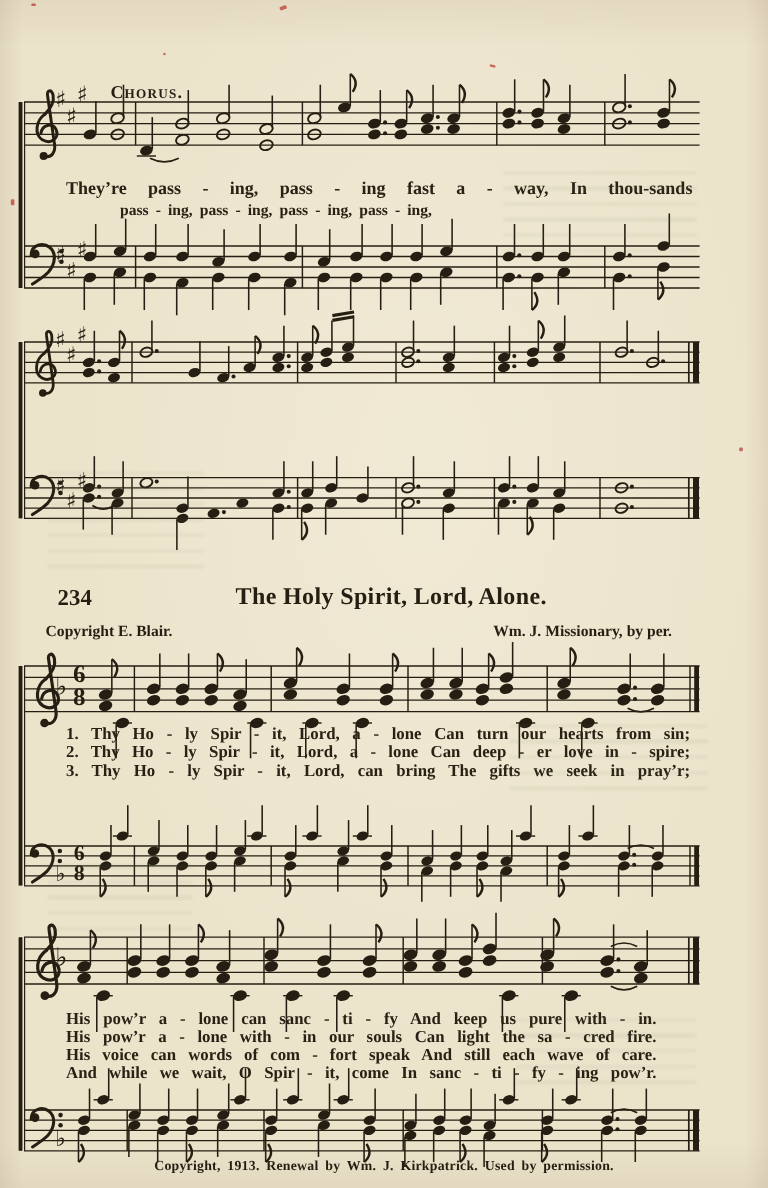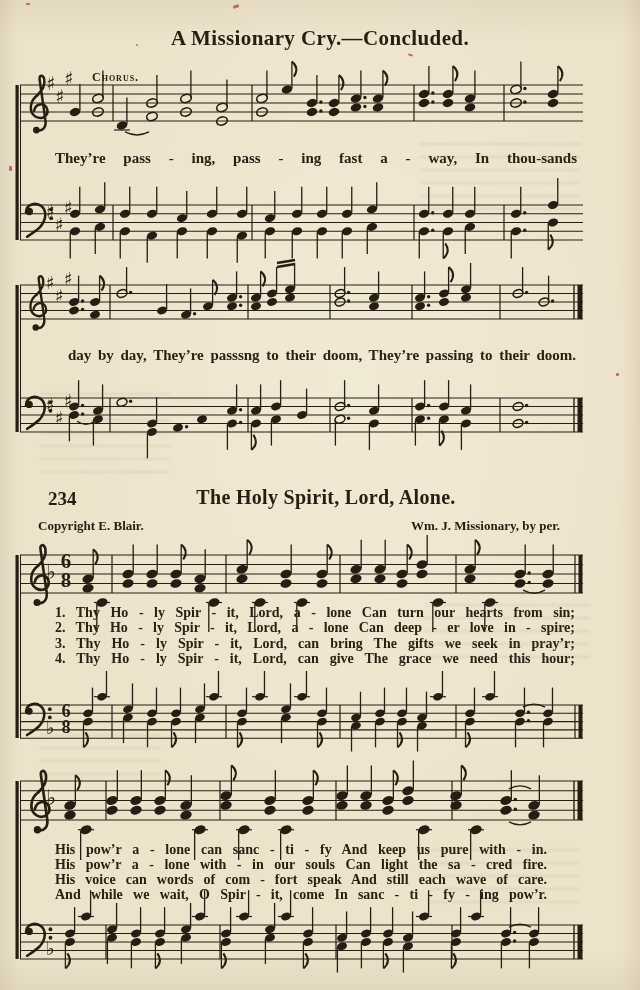--- a/index.html
+++ b/index.html
@@ -9,21 +9,21 @@
     position:relative; width:640px; height:990px; overflow:hidden;
     background:
       radial-gradient(ellipse at 55% 40%, rgba(255,252,240,.25), rgba(0,0,0,0) 60%),
       linear-gradient(90deg, rgba(120,95,70,.10), rgba(0,0,0,0) 3%, rgba(0,0,0,0) 97%, rgba(150,110,90,.12)),
       linear-gradient(0deg, rgba(110,90,60,.08), rgba(0,0,0,0) 4%, rgba(0,0,0,0) 96%, rgba(150,120,95,.10)),
       var(--paper);
     font-family:"Liberation Serif", serif; color:var(--ink);
   }
   .abs{position:absolute;}
   .title{top:26px;left:0;right:0;text-align:center;font-weight:bold;font-size:21px;letter-spacing:.4px;}
-  .chorus-label{top:70px;left:92px;font-size:12px;font-weight:600;font-variant:small-caps;letter-spacing:1px;}
+  .chorus-label{top:70px;left:92px;font-size:15px;font-weight:600;font-variant:small-caps;letter-spacing:1px;}
   .lyric{color:#2a2115;font-weight:700;text-align:justify;text-align-last:justify;}
   .l1{top:150px;left:55px;width:522px;font-size:15px;}
   .l2{top:167px;left:100px;width:260px;font-size:13px;}
   .l3{top:347px;left:68px;width:508px;font-size:15px;}
   .verses{top:605px;left:55px;width:520px;font-size:14px;line-height:15.4px;}
   .verses2{top:843px;left:55px;width:492px;font-size:14px;line-height:14.9px;}
   .verses div,.verses2 div{text-align:justify;text-align-last:justify;}
   .hymn-number{top:488px;left:48px;font-weight:bold;font-size:19px;}
   .hymn-title{top:486px;left:0;right:0;text-align:center;font-weight:bold;font-size:20px;letter-spacing:.3px;padding-left:12px;}
   .author{top:518px;left:38px;font-weight:bold;font-size:13px;}
@@ -777,45 +777,44 @@
       <circle cx="514.6" cy="941" r="1.7" fill="#261e12"></circle>
       <line x1="510.6" y1="932.5" x2="510.6" y2="907.15" stroke="#261e12" stroke-width="1.3"></line>
       <line x1="501.4" y1="943" x2="501.4" y2="968.35" stroke="#261e12" stroke-width="1.3"></line>
       <ellipse cx="534" cy="933.5" rx="5.1" ry="3.74" transform="rotate(-18 534 933.5)" fill="#261e12"></ellipse>
       <ellipse cx="534" cy="942" rx="5.1" ry="3.74" transform="rotate(-18 534 942)" fill="#261e12"></ellipse>
       <line x1="538.6" y1="932.5" x2="538.6" y2="907.15" stroke="#261e12" stroke-width="1.3"></line>
       <line x1="529.4" y1="943" x2="529.4" y2="968.35" stroke="#261e12" stroke-width="1.3"></line>
       <path d="M509,927.26 Q520,921.26 531,927.26" stroke="#261e12" stroke-width="1.4" fill="none"></path>
     </svg>
 
-  <div class="abs title">A Missionary Cry.—Concluded.</div>
   <div class="abs chorus-label">Chorus.</div>
 
   <div class="abs lyric l1">They’re pass - ing, pass - ing fast a - way, In thou-sands</div>
-  <div class="abs lyric l3">day by day, They’re passsng to their doom, They’re passing to their doom.</div>
+  <div class="abs lyric l2">pass - ing, pass - ing, pass - ing, pass - ing,</div>
 
   <div class="abs hymn-number">234</div>
   <div class="abs hymn-title">The Holy Spirit, Lord, Alone.</div>
   <div class="abs author">Copyright E. Blair.</div>
   <div class="abs composer">Wm. J. Missionary, by per.</div>
 
   <div class="abs lyric verses">
     <div>1. Thy Ho - ly Spir - it, Lord, a - lone Can turn our hearts from sin;</div>
     <div>2. Thy Ho - ly Spir - it, Lord, a - lone Can deep - er love in - spire;</div>
     <div>3. Thy Ho - ly Spir - it, Lord, can bring The gifts we seek in pray’r;</div>
-    <div>4. Thy Ho - ly Spir - it, Lord, can give The grace we need this hour;</div>
   </div>
 
   <div class="abs lyric verses2">
     <div>His pow’r a - lone can sanc - ti - fy And keep us pure with - in.</div>
     <div>His pow’r a - lone with - in our souls Can light the sa - cred fire.</div>
     <div>His voice can words of com - fort speak And still each wave of care.</div>
     <div>And while we wait, O Spir - it, come In sanc - ti - fy - ing pow’r.</div>
   </div>
 
+  <div class="abs copyright">Copyright, 1913. Renewal by Wm. J. Kirkpatrick. Used by permission.</div>
 
   <div class="abs ghost" style="top:140px;left:420px;width:160px;height:70px;"></div>
   <div class="abs ghost" style="top:388px;left:40px;width:130px;height:85px;"></div>
   <div class="abs ghost" style="top:598px;left:425px;width:165px;height:60px;"></div>
   <div class="abs ghost" style="top:720px;left:40px;width:120px;height:55px;"></div>
   <div class="abs ghost" style="top:848px;left:430px;width:150px;height:55px;"></div>
 
   <div class="abs speck" style="top:5px;left:233px;width:6px;height:3px;transform:rotate(-20deg);"></div>
   <div class="abs speck" style="top:3px;left:26px;width:4px;height:2px;"></div>
   <div class="abs speck" style="top:54px;left:408px;width:5px;height:2px;transform:rotate(15deg);"></div>

